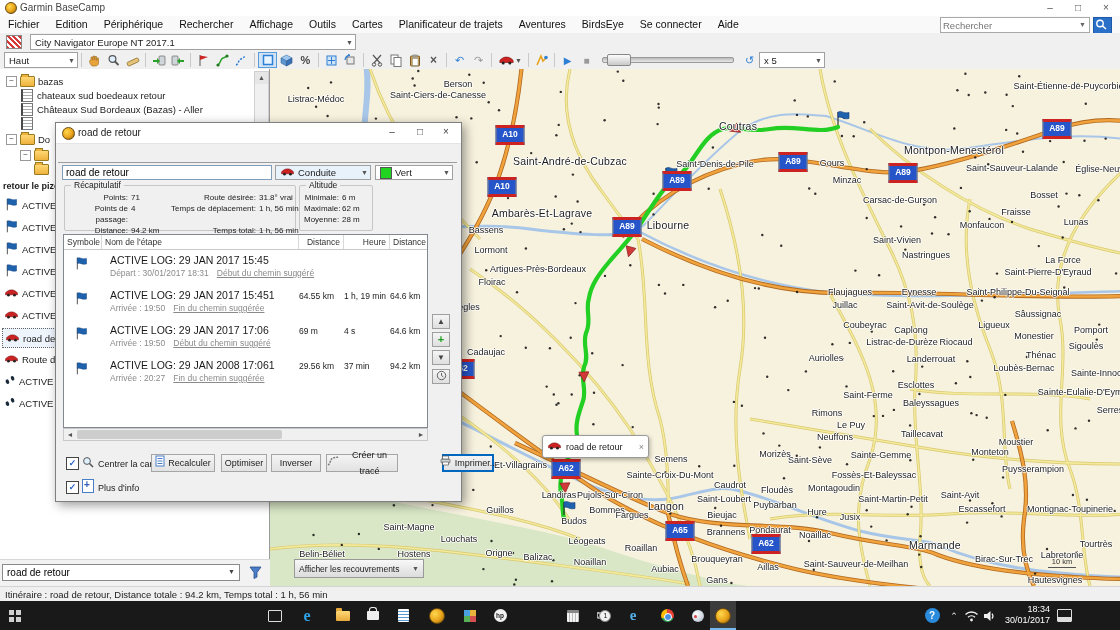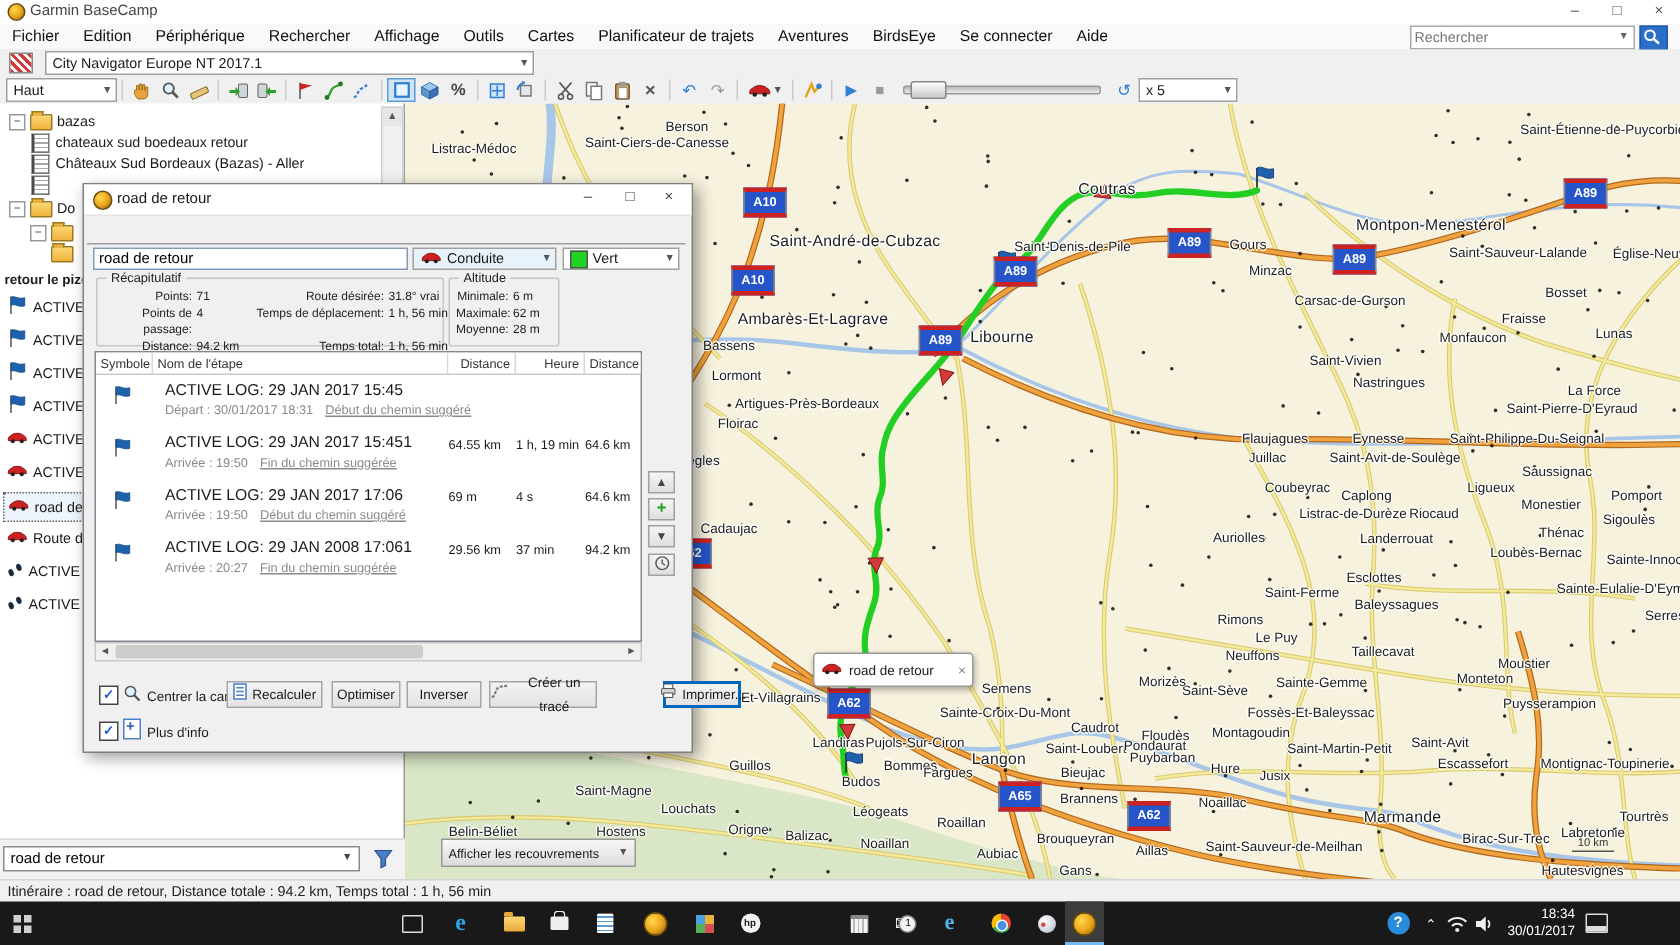--- a/index.html
+++ b/index.html
@@ -750,21 +750,21 @@
         <span class="mlabel" style="left: 454px; top: 430px;">Saint-Loubert</span>
         <span class="mlabel big" style="left: 396px; top: 437px;">Langon</span>
         <span class="mlabel" style="left: 505px; top: 436px;">Puybarban</span>
         <span class="mlabel" style="left: 231px; top: 396px;">Cabanac-Et-Villagrains</span>
         <span class="mlabel" style="left: 289px; top: 426px;">Landiras</span>
         <span class="mlabel" style="left: 340px; top: 426px;">Pujols-Sur-Ciron</span>
         <span class="mlabel" style="left: 230px; top: 441px;">Guillos</span>
         <span class="mlabel" style="left: 325px; top: 441px; margin-left: 12px;">Bommes</span>
         <span class="mlabel" style="left: 362px; top: 446px;">Fargues</span>
         <span class="mlabel" style="left: 452px; top: 446px;">Bieujac</span>
-        <span class="mlabel" style="left: 500px; top: 428px;">Pondaurat</span>
+        <span class="mlabel" style="left: 500px; top: 461px;">Pondaurat</span>
         <span class="mlabel" style="left: 304px; top: 452px;">Budos</span>
         <span class="mlabel" style="left: 456px; top: 463px;">Brannens</span>
         <span class="mlabel" style="left: 317px; top: 472px;">Léogeats</span>
         <span class="mlabel" style="left: 371px; top: 479px;">Roaillan</span>
         <span class="mlabel" style="left: 189px; top: 470px;">Louchats</span>
         <span class="mlabel" style="left: 229px; top: 484px;">Origne</span>
         <span class="mlabel" style="left: 268px; top: 488px;">Balizac</span>
         <span class="mlabel" style="left: 320px; top: 493px;">Noaillan</span>
         <span class="mlabel" style="left: 447px; top: 490px;">Brouqueyran</span>
         <span class="mlabel" style="left: 395px; top: 500px;">Aubiac</span>

